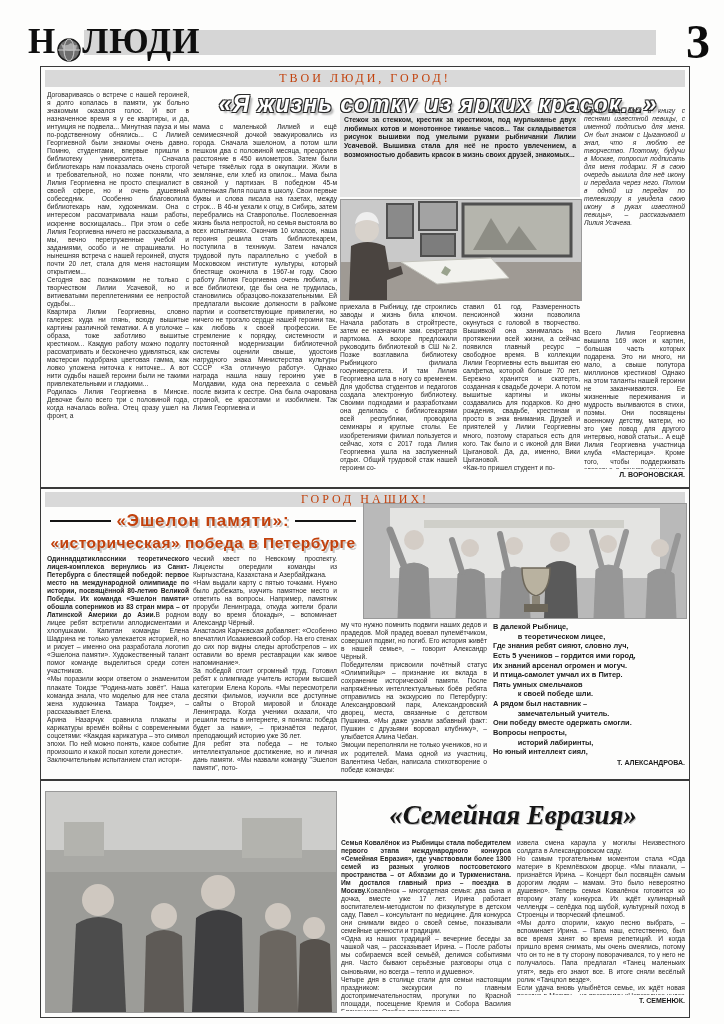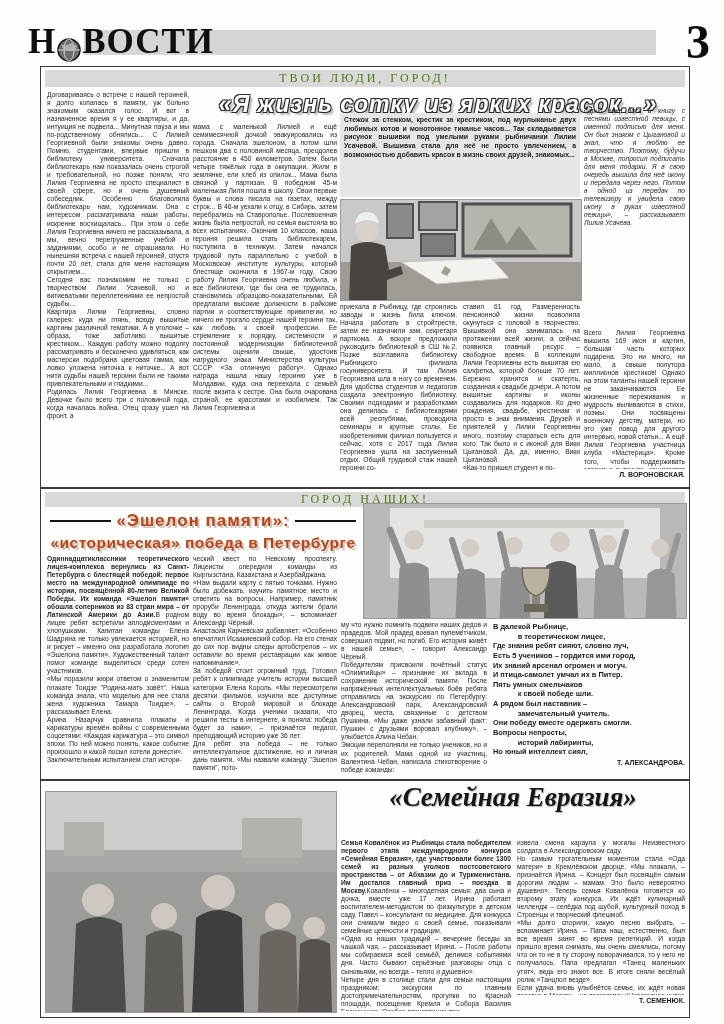--- a/index.html
+++ b/index.html
@@ -12,21 +12,21 @@
             font-size:35px;letter-spacing:1px;color:#0f0f0f;display:flex;align-items:center;}
   .masthead .globe{display:inline-block;width:24px;height:24px;margin:2px 1px 0 1px;}
   .issue-date{position:absolute;left:84px;top:30px;width:564px;height:25px;text-align:right;
               font-family:"Liberation Serif",serif;font-weight:bold;font-size:15px;line-height:25px;color:#111;}
   .page-num{position:absolute;left:686px;top:14px;font-family:"Liberation Serif",serif;font-weight:bold;
             font-size:48px;color:#0c0c0c;}
 
   
   .abox{position:absolute;border:1px solid #3a3a3a;background:#fdfdfc;}
   .banner{position:absolute;background:#d9d9d9;text-align:center;font-family:"Liberation Serif",serif;
-          color:#4d7c0f;letter-spacing:3px;font-size:12px;}
+          color:#c2410c;letter-spacing:3px;font-size:12px;}
   .colтxt,.coltxt{position:absolute;font-size:6.7px;line-height:1.2;text-align:justify;color:#262626;
           overflow:hidden;white-space:pre-line;}
   .lead-bold{font-weight:bold;}
   .sig{position:absolute;font-size:7px;font-weight:bold;text-align:right;color:#1c1c1c;}
   .photo{position:absolute;overflow:hidden;border:1px solid #999;}
   .photo svg{display:block;}
 
   
   #a1{left:40px;top:66px;width:648px;height:420px;}
   #a1 .banner{left:4px;top:3px;width:640px;height:17px;line-height:17px;}
@@ -44,41 +44,41 @@
          text-shadow:2px 2px 0 #c9c9c9;}
   .head2 .l1{display:flex;align-items:center;font-size:17px;letter-spacing:1px;}
   .head2 .l1 .rule{flex:1;border-top:2.5px solid #141414;margin:0 5px;}
   .head2 .l2{font-size:15.5px;letter-spacing:.5px;margin-top:3px;text-align:center;}
   .poem{position:absolute;left:452px;top:133px;width:192px;height:136px;font-size:7.4px;font-weight:bold;
         line-height:1.3;white-space:pre-wrap;color:#1c1c1c;overflow:hidden;}
 
   
   #a3{left:40px;top:780px;width:648px;height:236px;}
   #a3 .banner{left:300px;top:3px;width:344px;height:16px;line-height:16px;}
-  .head3{position:absolute;left:300px;top:1px;width:344px;height:36px;text-align:center;
+  .head3{position:absolute;left:300px;top:19px;width:344px;height:36px;text-align:center;
          font-family:"Liberation Serif",serif;font-style:italic;font-weight:bold;font-size:27px;color:#151515;
          text-shadow:1px 1px 0 #bdbdbd;}
 </style>
 </head>
 <body>
 
 <div class="page">
 
   <div class="mast-band"></div>
   <div class="masthead">
     <span>Н</span>
     <span class="globe">
       <svg width="24" height="24" viewBox="0 0 24 24">
         <circle cx="12" cy="12" r="11" fill="#6e6e6e" stroke="#1a1a1a" stroke-width="1.5"></circle>
         <ellipse cx="12" cy="12" rx="5" ry="11" fill="none" stroke="#cfcfcf" stroke-width="1"></ellipse>
         <line x1="1" y1="12" x2="23" y2="12" stroke="#cfcfcf" stroke-width="1"></line>
         <path d="M4 6 Q9 9 14 5 Q17 8 20 7 L19 12 Q13 14 8 12 Q5 10 4 6 Z" fill="#bdbdbd" opacity="0.8"></path>
       </svg>
     </span>
-    <span>ВОСТИ</span>
+    <span>ЛЮДИ</span>
   </div>
   <div class="page-num">3</div>
 
   <div class="abox" id="a1">
     <div class="banner">ТВОИ ЛЮДИ, ГОРОД!</div>
     <div class="head1">«Я жизнь сотку из ярких красок...»</div>
 
     <div class="coltxt" style="left:6px;top:24px;width:142px;height:390px;">Договариваясь о встрече с нашей героиней, я долго копалась в памяти, уж больно знакомым оказался голос. И вот в назначенное время я у ее квартиры, и да, интуиция не подвела... Минутная пауза и мы по-родственному обнялись... С Лилией Георгиевной были знакомы очень давно. Помню, студентами, впервые пришли в библиотеку университета. Сначала библиотекарь нам показалась очень строгой и требовательной, но позже поняли, что Лилия Георгиевна не просто специалист в своей сфере, но и очень душевный собеседник. Особенно благоволила библиотекарь нам, художникам. Она с интересом рассматривала наши работы, искренне восхищалась... При этом о себе Лилия Георгиевна ничего не рассказывала, а мы, вечно перегруженные учебой и заданиями, особо и не спрашивали. Но нынешняя встреча с нашей героиней, спустя почти 20 лет, стала для меня настоящим открытием...
 Сегодня вас познакомим не только с творчеством Лилии Усачевой, но и витиеватыми переплетениями ее непростой судьбы...
 Квартира Лилии Георгиевны, словно галерея: куда ни глянь, всюду вышитые картины различной тематики. А в уголочке – образа, тоже заботливо вышитые крестиком... Каждую работу можно подолгу рассматривать и бесконечно удивляться, как мастерски подобрана цветовая гамма, как ловко уложена ниточка к ниточке... А вот нити судьбы нашей героини были не такими привлекательными и гладкими...

